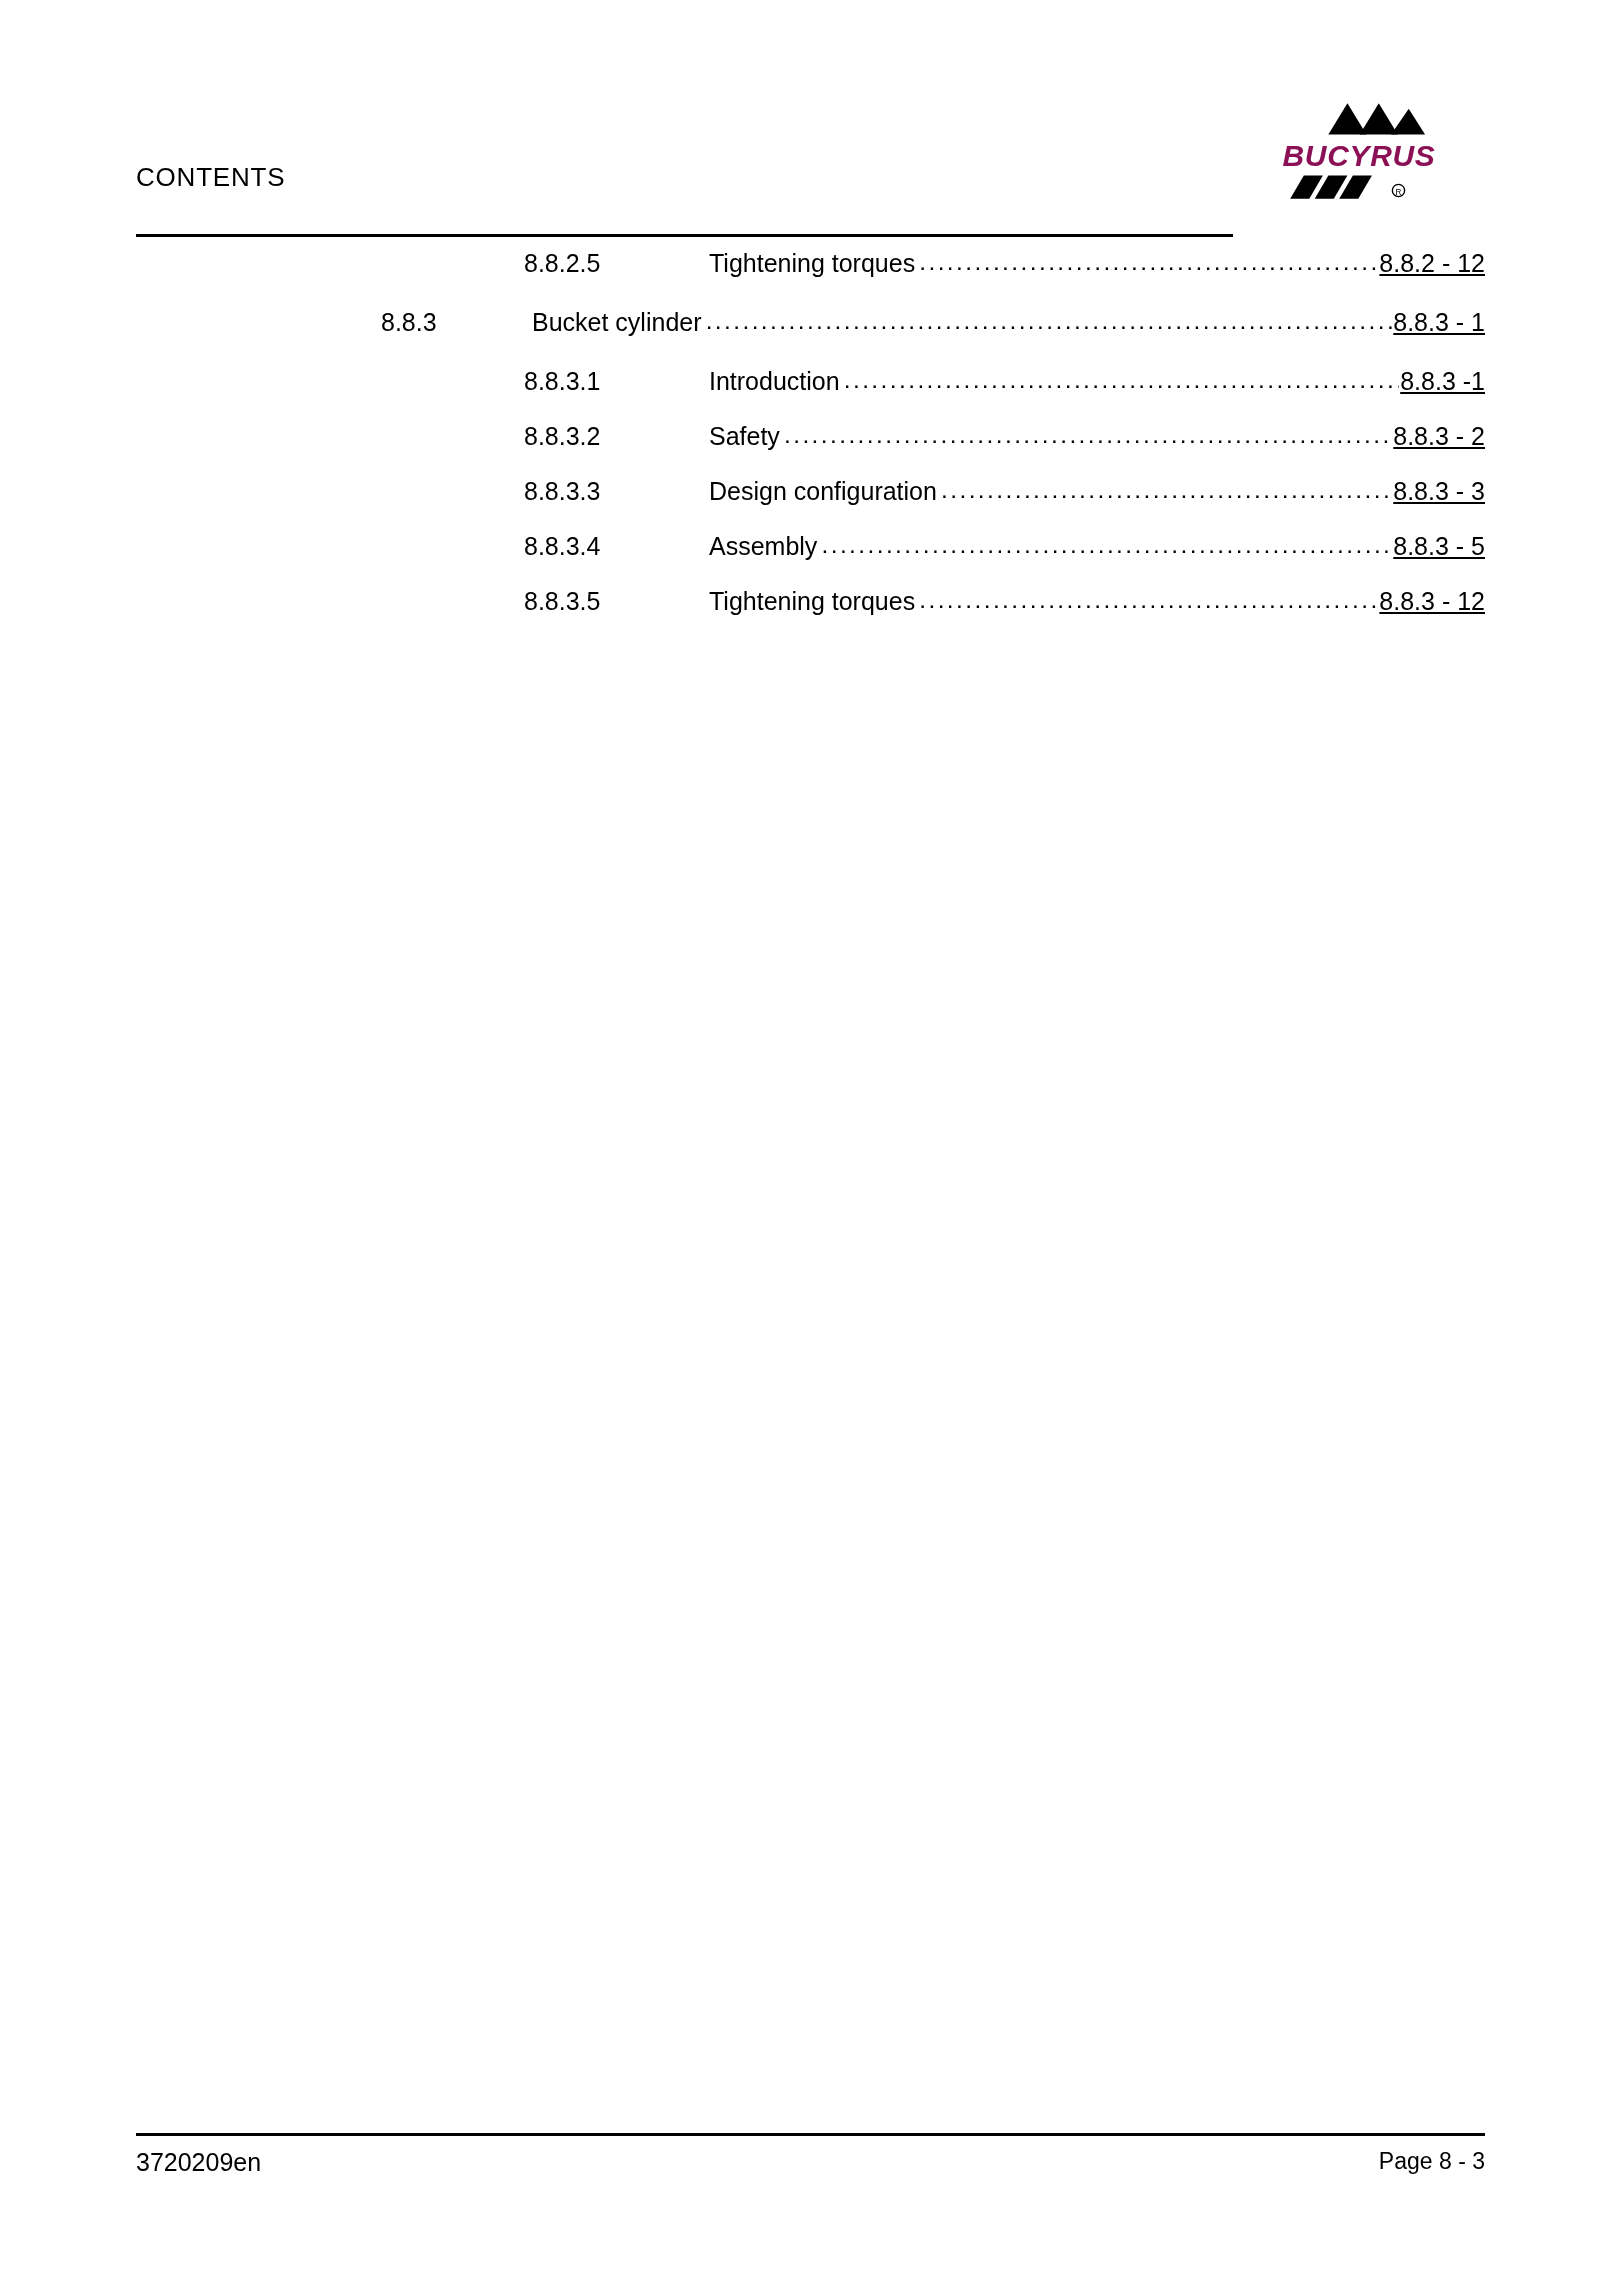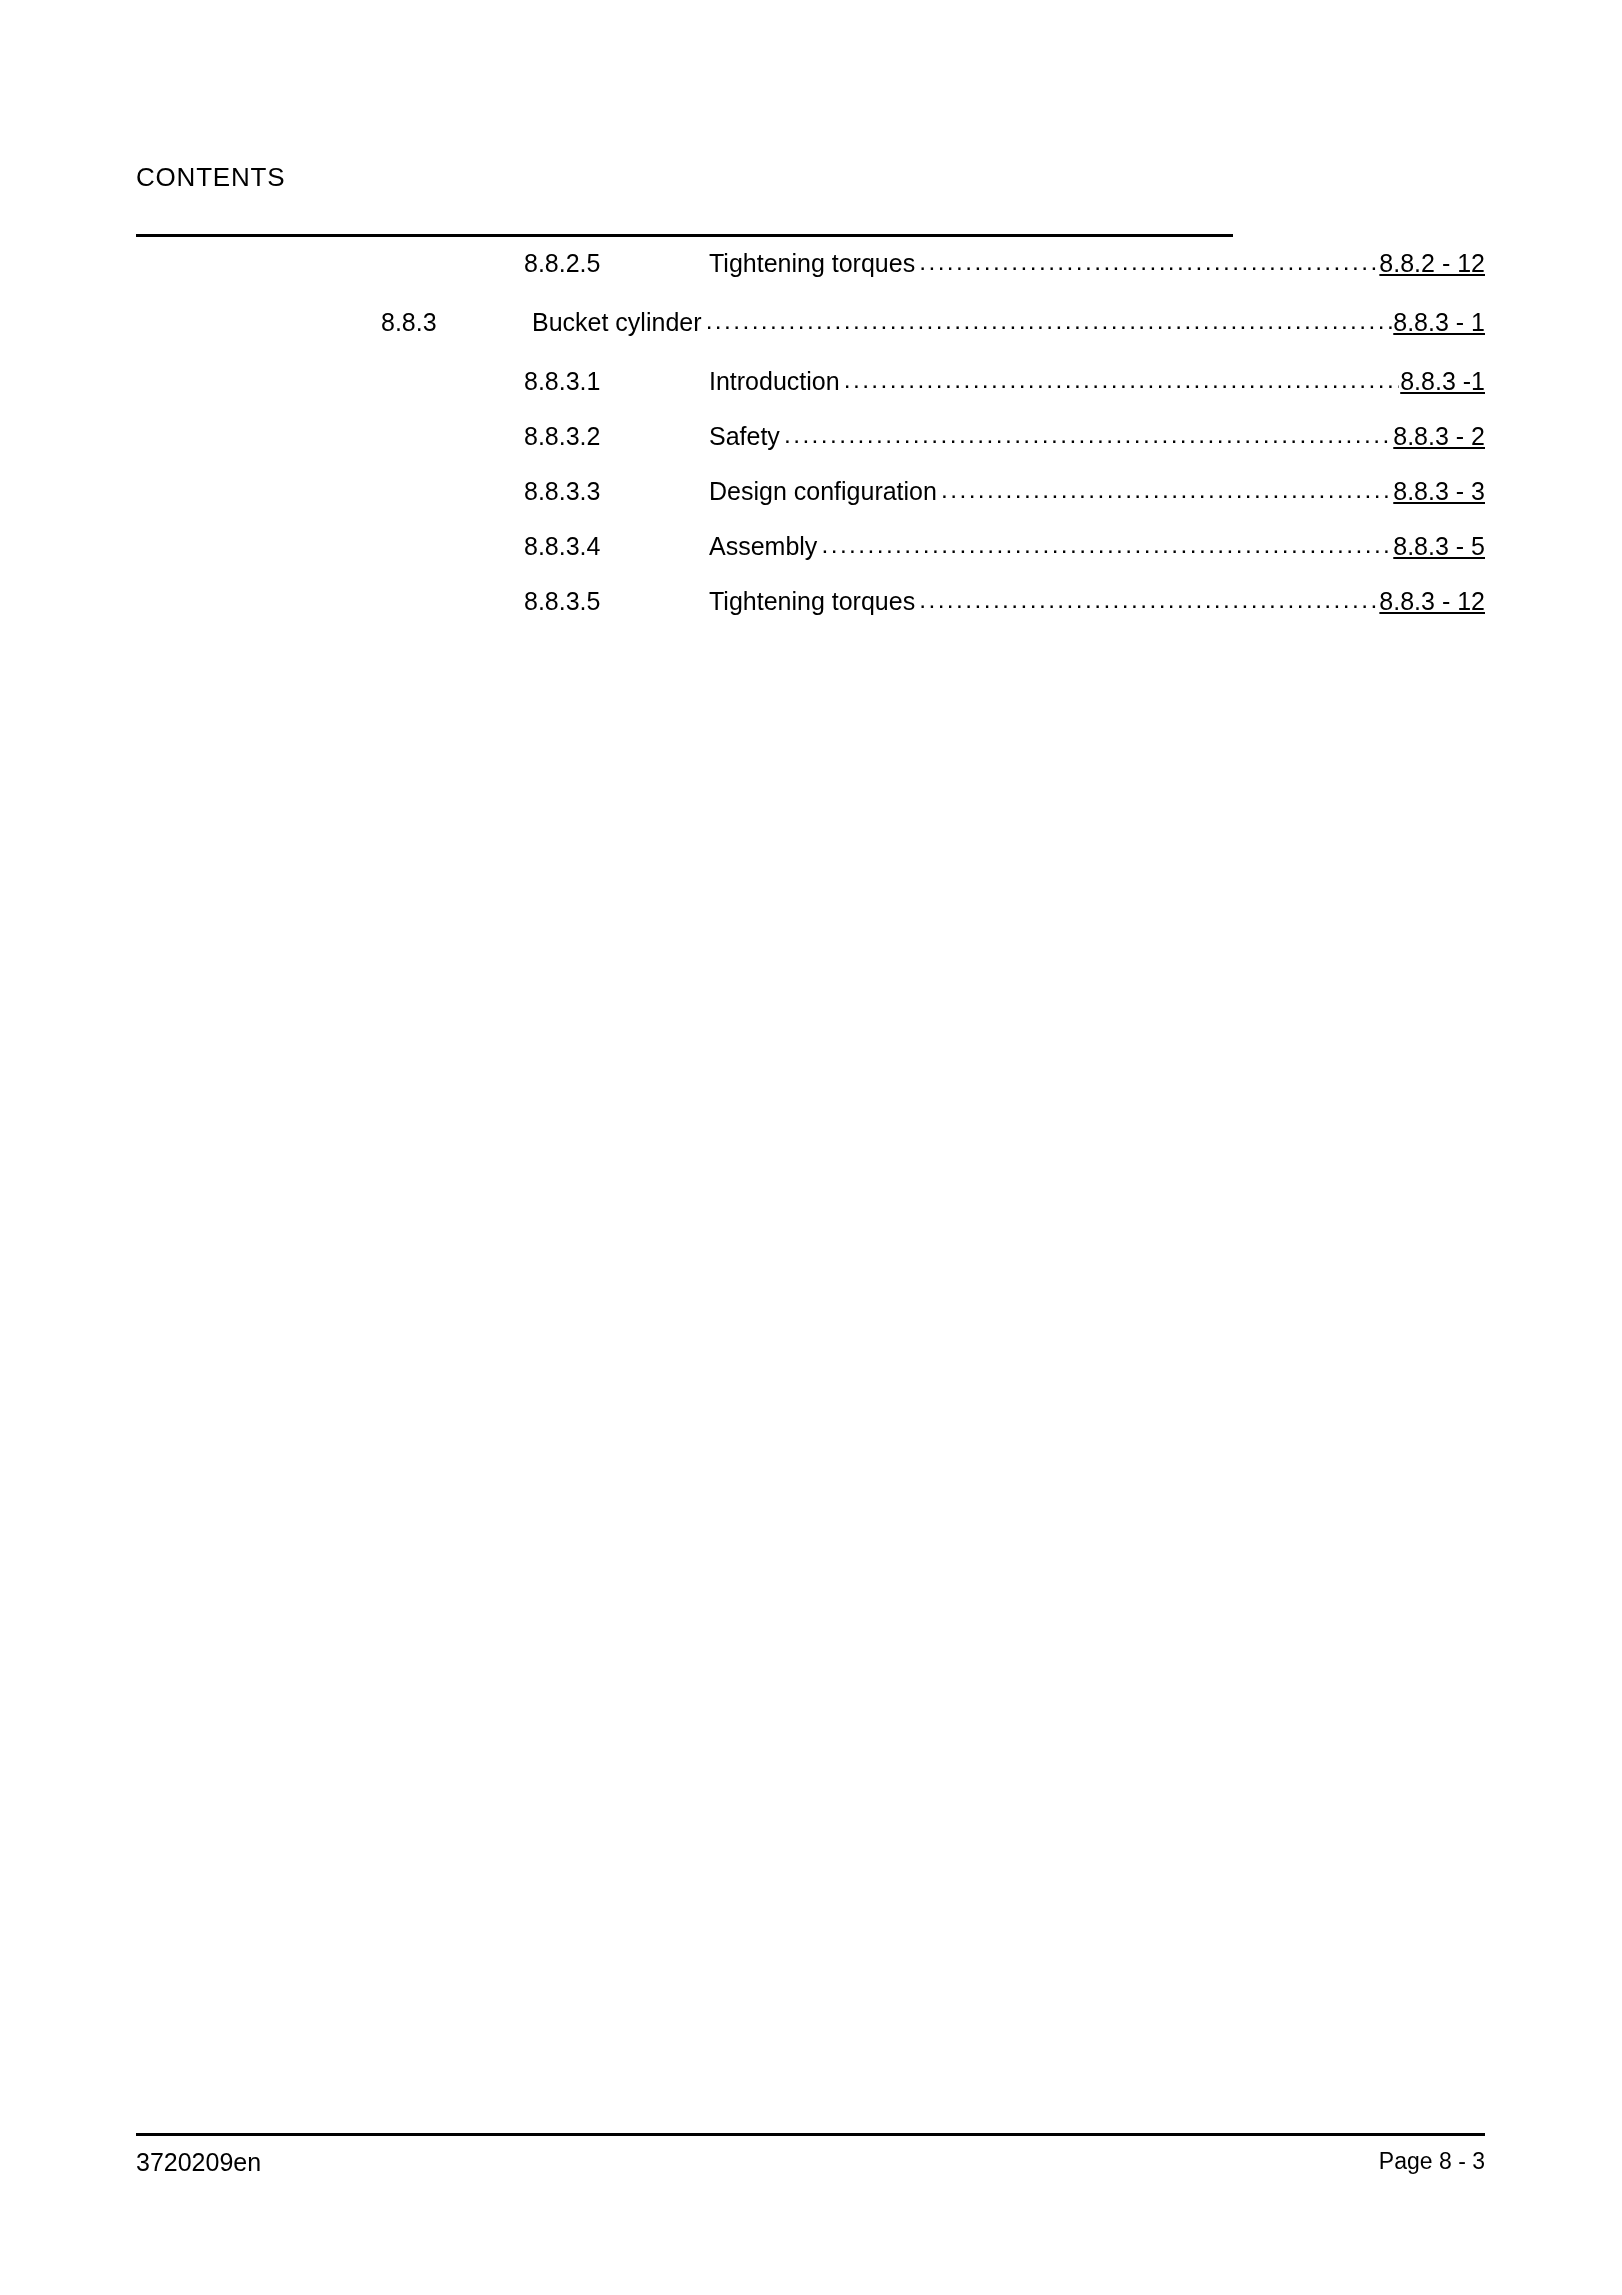--- a/index.html
+++ b/index.html
@@ -133,20 +133,40 @@
 </style>
 </head>
 <body>
 
 <div class="page">
 
   <div class="header">
     <div class="header-title">CONTENTS</div>
     <div class="header-rule"></div>
 
+    <div class="logo">
+      <svg width="252" height="116" viewBox="0 0 370 170" xmlns="http://www.w3.org/2000/svg">
+
+        <g fill="#000000">
+          <polygon points="140,58 168,12 196,58"></polygon>
+          <polygon points="186,58 214,12 242,58"></polygon>
+          <polygon points="232,58 258,20 282,58"></polygon>
+        </g>
+
+        <text x="185" y="104" font-family="'Liberation Sans', sans-serif" font-size="44" font-weight="bold" font-style="italic" fill="#8c1055" text-anchor="middle" letter-spacing="1">BUCYRUS</text>
+
+        <g fill="#000000">
+          <polygon points="104,118 132,118 112,152 84,152"></polygon>
+          <polygon points="140,118 168,118 148,152 120,152"></polygon>
+          <polygon points="176,118 204,118 184,152 156,152"></polygon>
+        </g>
+        <circle cx="243" cy="140" r="9" fill="none" stroke="#000000" stroke-width="2"></circle>
+        <text x="243" y="146" font-family="'Liberation Sans', sans-serif" font-size="12" fill="#000000" text-anchor="middle">R</text>
+      </svg>
+    </div>
   </div>
 
   <div class="toc">
 
     <div class="toc-row lvl3">
       <span class="num">8.8.2.5</span>
       <span class="title">Tightening torques</span>
       <span class="dots">.................................................................................................................</span>
       <span class="page-ref">8.8.2 - 12</span>
     </div>

